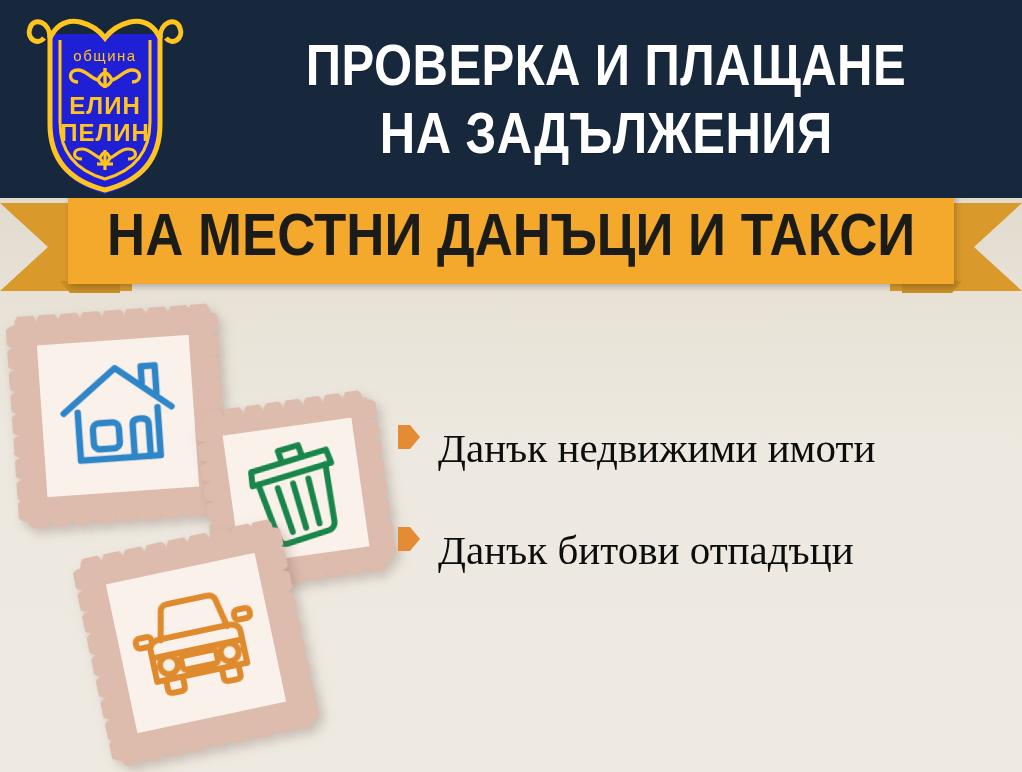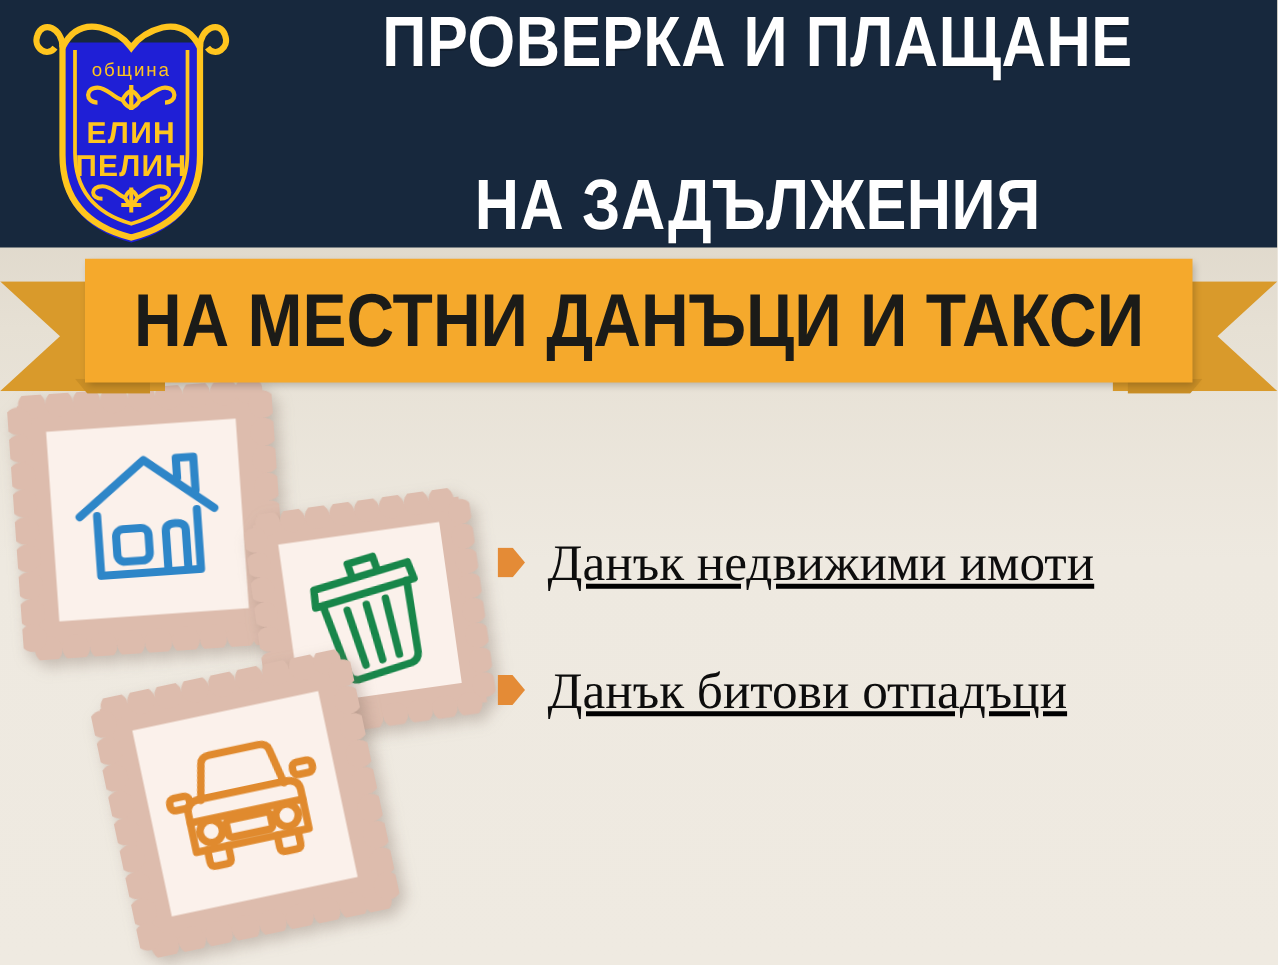--- a/index.html
+++ b/index.html
@@ -19,39 +19,39 @@
     position:absolute;left:0;top:0;width:1022px;height:198px;
     background:#17283D;
     z-index:6;
   }
   .crest{
     position:absolute;left:20px;top:4px;width:170px;height:192px;
   }
   .crest svg{display:block;width:170px;height:192px;}
   .title-wrap{
     position:absolute;left:190px;top:0;width:832px;height:198px;
-    display:flex;flex-direction:column;align-items:center;justify-content:space-between;
+    display:flex;flex-direction:column;align-items:center;justify-content:center;
     text-align:center;
   }
   .title-line{
     color:#FFFFFF;
     font-family:"Liberation Sans",sans-serif;
     font-weight:bold;
     font-size:57px;
     line-height:68px;
     letter-spacing:0.5px;
     transform:scaleX(0.86);
     transform-origin:center center;
     white-space:nowrap;
     text-shadow:0 1px 0 rgba(0,0,0,.25);
   }
 
   
   .ribbon{
-    position:absolute;left:0;top:207px;width:1022px;height:108px;z-index:5;
+    position:absolute;left:0;top:185px;width:1022px;height:108px;z-index:5;
   }
   .ribbon-tail{
     position:absolute;top:18px;width:132px;height:88px;background:#D99A2B;
   }
   .ribbon-tail.left{
     left:0;
     clip-path:polygon(0 0,132px 0,132px 88px,0 88px,48px 44px);
   }
   .ribbon-tail.right{
     right:0;
@@ -88,22 +88,22 @@
     position:absolute;
     filter:drop-shadow(4px 6px 6px rgba(120,100,90,.35));
   }
   .stamp svg{display:block;}
 
   
   .bullets{
     position:absolute;left:398px;top:425px;width:620px;z-index:4;
   }
   .bullet-row{
-    display:flex;align-items:center;
-    height:50px;margin-bottom:52px;text-decoration:underline;
+    display:flex;align-items:flex-start;
+    height:50px;margin-bottom:52px;
   }
   .bullet-row:last-child{margin-bottom:0;}
   .bullet-mark{
     width:22px;height:24px;flex:0 0 22px;margin-right:18px;
     background:#E48B36;
     clip-path:polygon(0 0,12px 0,22px 12px,12px 24px,0 24px);
   }
   .bullet-label{
     color:#0D0D0D;
     font-family:"Liberation Serif",serif;

